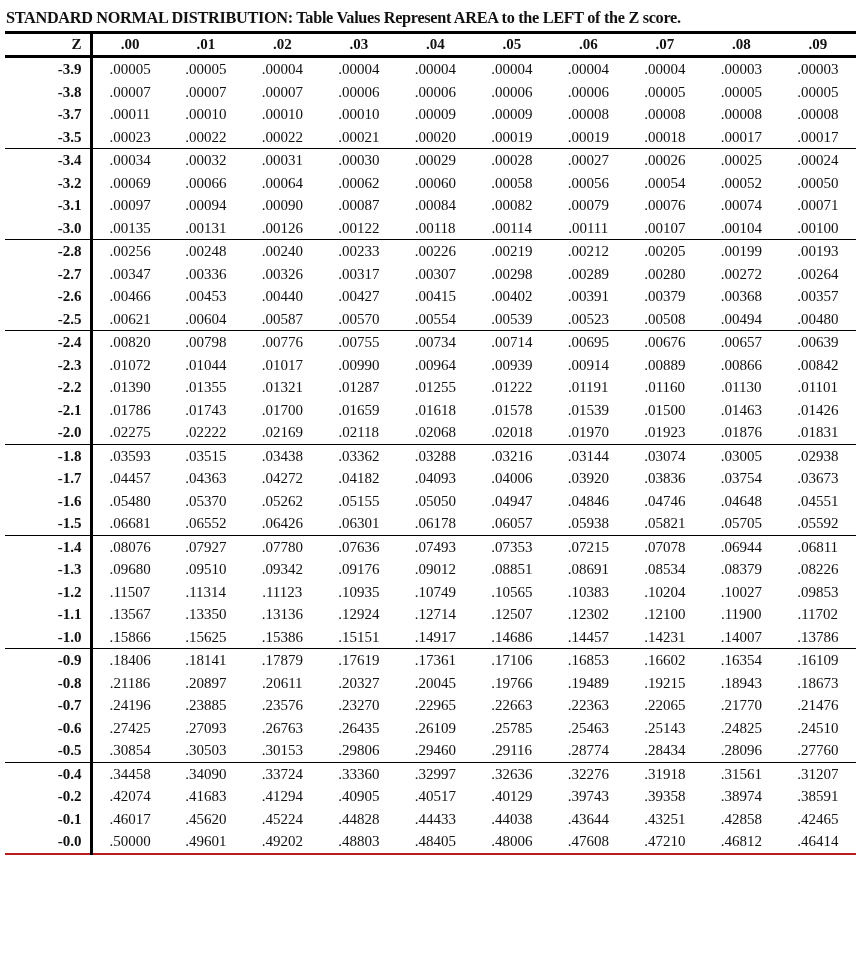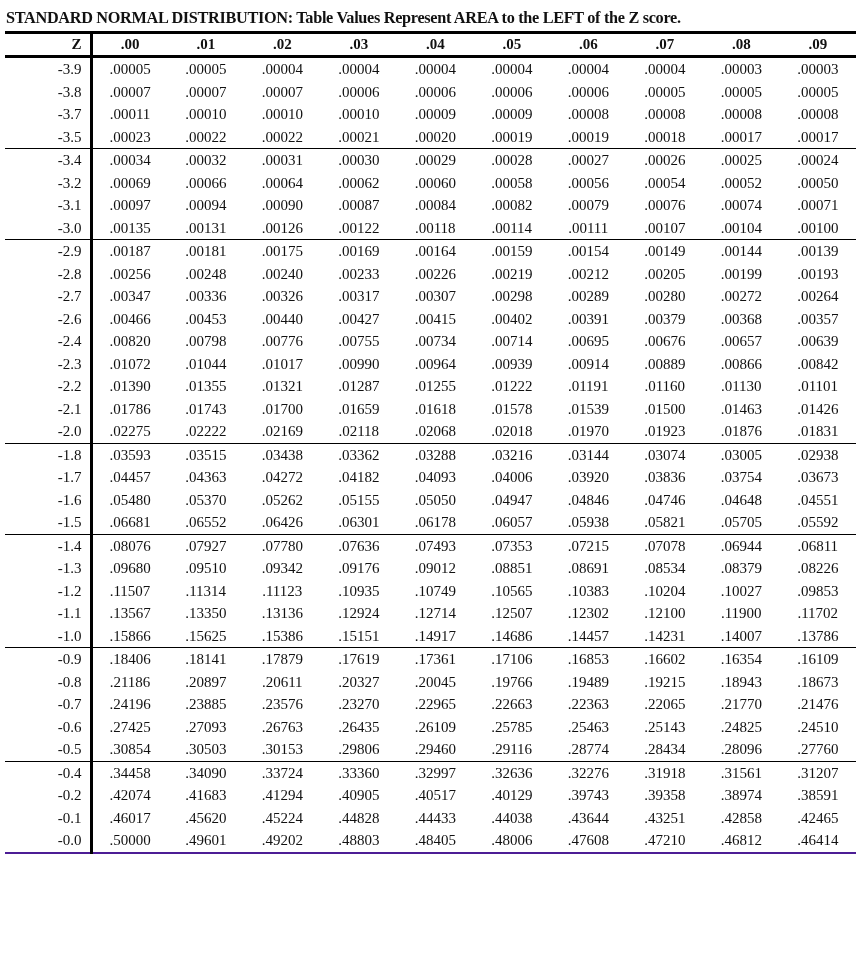--- a/index.html
+++ b/index.html
@@ -6,25 +6,25 @@
   body { width: 867px; height: 965px; position: relative; overflow: hidden;
          font-family: "Liberation Serif", "DejaVu Serif", serif; color: #111; }
   .title { position: absolute; left: 6px; top: 7px; font-size: 17.5px; font-weight: bold;
            letter-spacing: -0.35px; white-space: nowrap; transform: scaleX(0.93); transform-origin: left top; }
   table.ztable { position: absolute; left: 5px; top: 31px; width: 851px; border-collapse: collapse;
                  font-size: 15px; table-layout: fixed; }
   table.ztable th, table.ztable td { padding: 0; height: 22.5px; line-height: 22.5px; }
   table.ztable thead tr { border-top: 3px solid #000; border-bottom: 3px solid #000; }
   table.ztable thead th { font-weight: bold; height: 21px; line-height: 21px; }
   .zcol { width: 86px; text-align: right; padding-right: 8px !important; border-right: 3px solid #000;
-          font-weight: normal; box-sizing: border-box; }
+          font-weight: bold; box-sizing: border-box; }
   th.zcol { font-weight: bold; }
   td.val, th.colh { text-align: center; }
   tr.group-end td { border-bottom: 1.5px solid #000; }
-  tr.last td { border-bottom: 2px solid #4c1d95; }
+  tr.last td { border-bottom: 2px solid #b91c1c; }
 </style>
 </head>
 <body>
 
 <div class="title">STANDARD NORMAL DISTRIBUTION: Table Values Represent AREA to the LEFT of the Z score.</div>
 
 <table class="ztable">
   <thead>
     <tr id="hdr">
         <th class="zcol">Z</th>
@@ -139,33 +139,20 @@
         <td class="val">.00126</td>
         <td class="val">.00122</td>
         <td class="val">.00118</td>
         <td class="val">.00114</td>
         <td class="val">.00111</td>
         <td class="val">.00107</td>
         <td class="val">.00104</td>
         <td class="val">.00100</td>
       </tr>
       <tr>
-        <td class="zcol">-2.9</td>
-        <td class="val">.00187</td>
-        <td class="val">.00181</td>
-        <td class="val">.00175</td>
-        <td class="val">.00169</td>
-        <td class="val">.00164</td>
-        <td class="val">.00159</td>
-        <td class="val">.00154</td>
-        <td class="val">.00149</td>
-        <td class="val">.00144</td>
-        <td class="val">.00139</td>
-      </tr>
-      <tr>
         <td class="zcol">-2.8</td>
         <td class="val">.00256</td>
         <td class="val">.00248</td>
         <td class="val">.00240</td>
         <td class="val">.00233</td>
         <td class="val">.00226</td>
         <td class="val">.00219</td>
         <td class="val">.00212</td>
         <td class="val">.00205</td>
         <td class="val">.00199</td>
@@ -189,20 +176,33 @@
         <td class="val">.00466</td>
         <td class="val">.00453</td>
         <td class="val">.00440</td>
         <td class="val">.00427</td>
         <td class="val">.00415</td>
         <td class="val">.00402</td>
         <td class="val">.00391</td>
         <td class="val">.00379</td>
         <td class="val">.00368</td>
         <td class="val">.00357</td>
+      </tr>
+      <tr class="group-end">
+        <td class="zcol">-2.5</td>
+        <td class="val">.00621</td>
+        <td class="val">.00604</td>
+        <td class="val">.00587</td>
+        <td class="val">.00570</td>
+        <td class="val">.00554</td>
+        <td class="val">.00539</td>
+        <td class="val">.00523</td>
+        <td class="val">.00508</td>
+        <td class="val">.00494</td>
+        <td class="val">.00480</td>
       </tr>
       <tr>
         <td class="zcol">-2.4</td>
         <td class="val">.00820</td>
         <td class="val">.00798</td>
         <td class="val">.00776</td>
         <td class="val">.00755</td>
         <td class="val">.00734</td>
         <td class="val">.00714</td>
         <td class="val">.00695</td>

